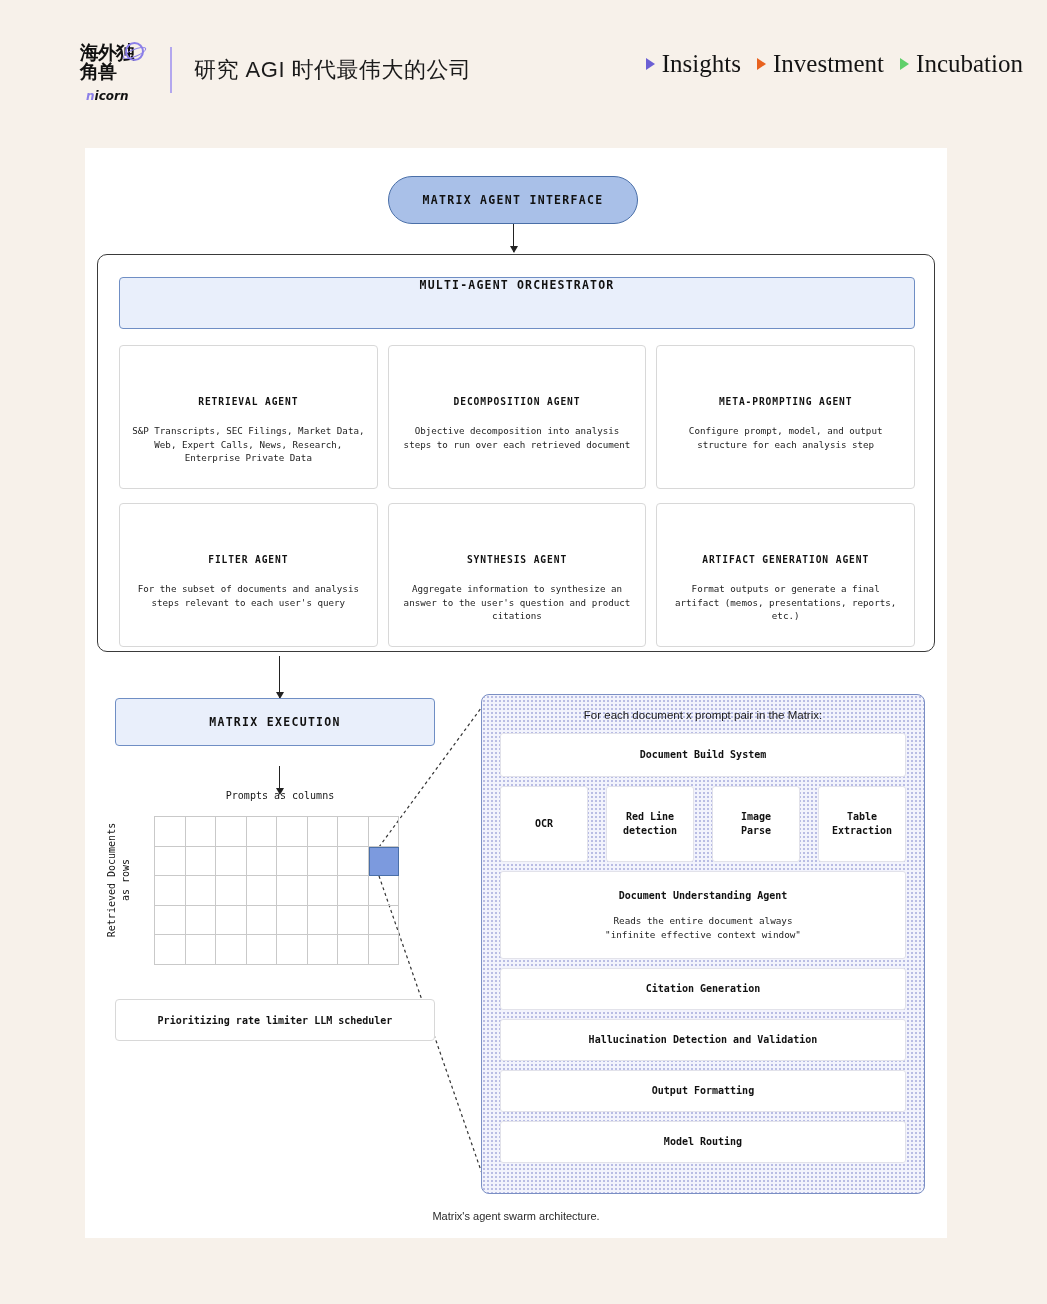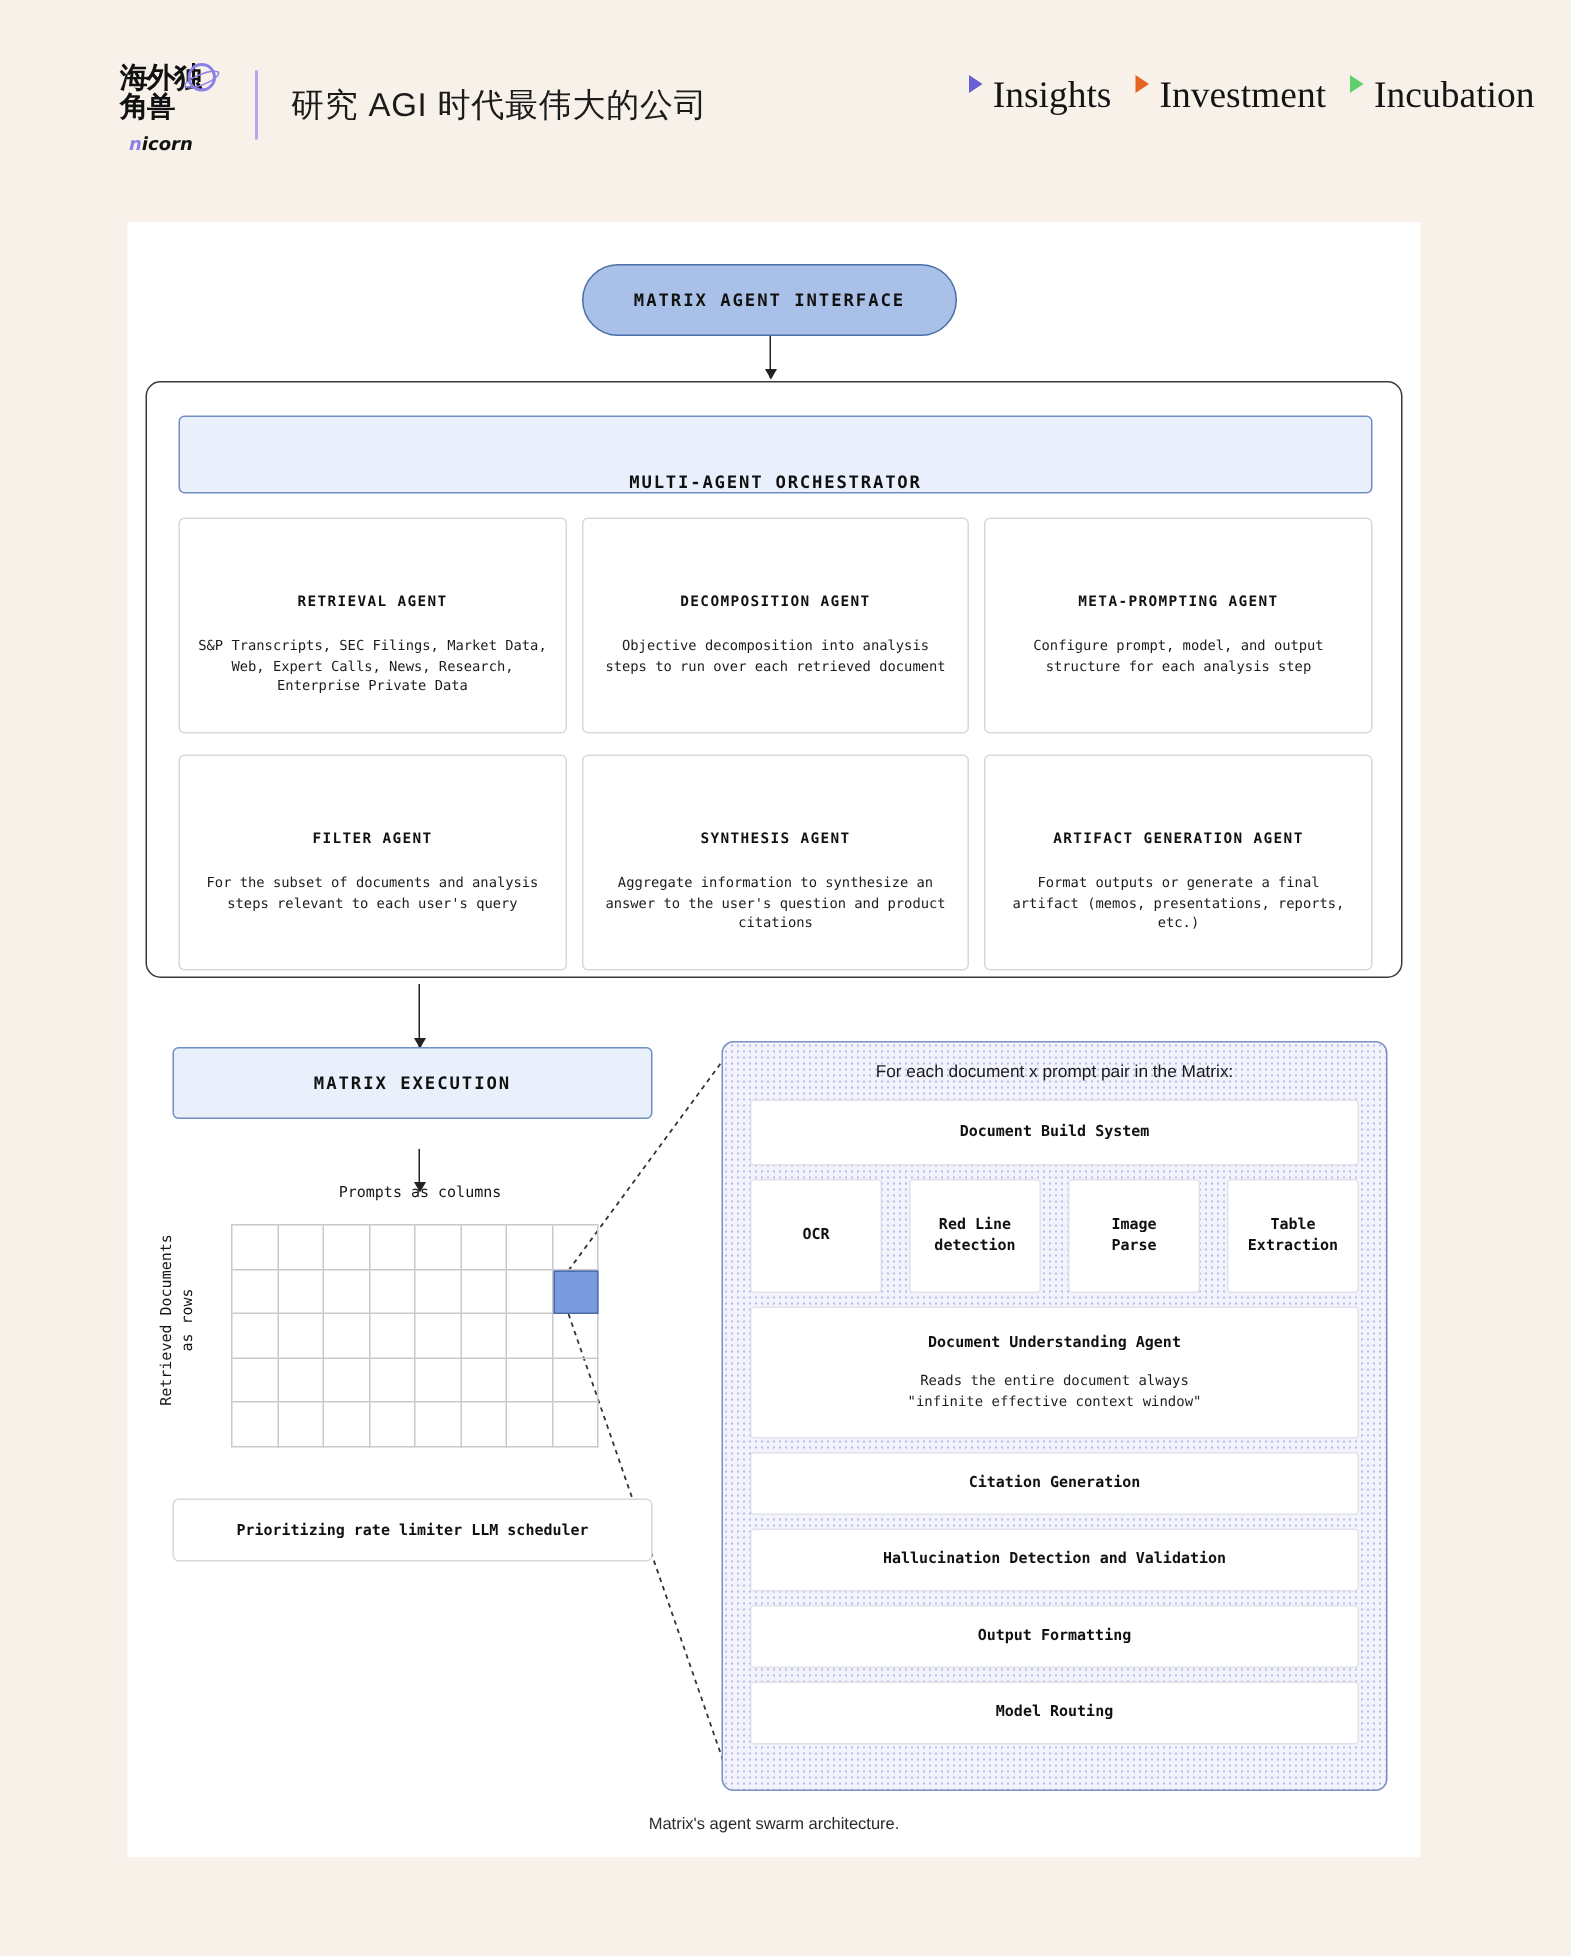--- a/index.html
+++ b/index.html
@@ -91,21 +91,21 @@
   .header-nav {
     position: absolute;
     right: 52px;
     top: 50px;
     display: flex;
     align-items: center;
     gap: 16px;
   }
   .nav-item {
     display: flex;
-    align-items: flex-start;
+    align-items: center;
     gap: 7px;
   }
   .nav-tri {
     width: 0; height: 0;
     border-left: 9px solid #6b5fd4;
     border-top: 6px solid transparent;
     border-bottom: 6px solid transparent;
   }
   .nav-tri.c-orange { border-left-color: #e8621f; }
   .nav-tri.c-green  { border-left-color: #5fd06a; }
@@ -187,21 +187,21 @@
     box-sizing: border-box;
   }
   .orch-header {
     position: absolute;
     left: 21px; top: 22px;
     width: 796px; height: 52px;
     background: #e9effb;
     border: 1.2px solid #6f8ec4;
     border-radius: 4px;
     display: flex;
-    align-items: flex-end;
+    align-items: flex-start;
     justify-content: center;
     box-sizing: border-box;
   }
   .orch-header span {
     font-size: 11.5px;
     font-weight: 700;
     letter-spacing: 1.2px;
     color: #111;
   }
   .agent-grid {

